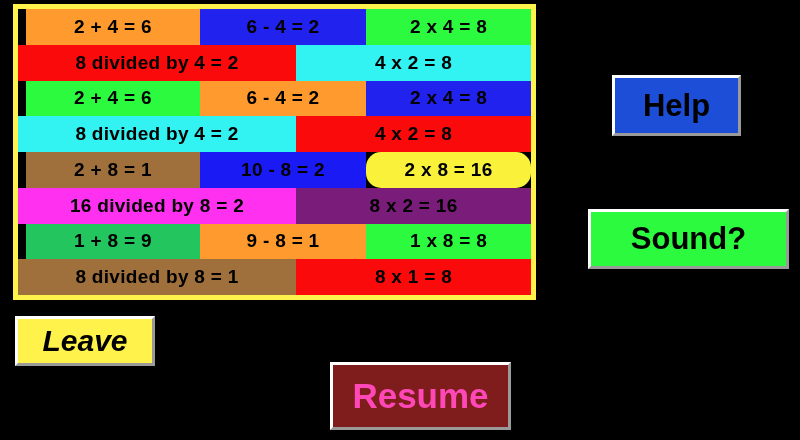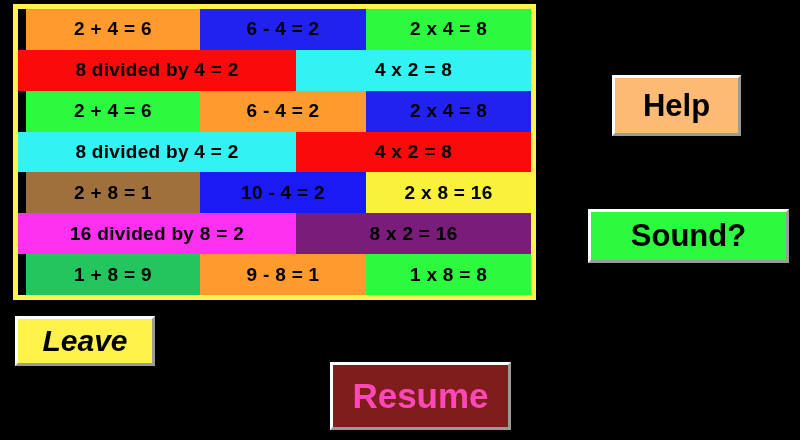--- a/index.html
+++ b/index.html
@@ -94,21 +94,21 @@
     height: 61px;
     background: #FF30F0;
     color: #000000;
     font-size: 31px;
   }
 
   #sound-button {
     left: 588px;
     top: 209px;
     width: 201px;
-    height: 54px;
+    height: 60px;
     background: #2BFA3E;
     color: #000000;
     font-size: 31px;
   }
 
   #leave-button {
     left: 15px;
     top: 316px;
     width: 140px;
     height: 50px;
@@ -148,36 +148,40 @@
           <div class="fact-cell" style="background: rgb(43, 250, 62);">2 + 4 = 6</div>
           <div class="fact-cell" style="background: rgb(255, 154, 46);">6 - 4 = 2</div>
           <div class="fact-cell" style="background: rgb(34, 34, 238);">2 x 4 = 8</div>
         </div>
         <div class="fact-row row-2">
           <div class="fact-cell" style="background: rgb(51, 242, 242);">8 divided by 4 = 2</div>
           <div class="fact-cell" style="background: rgb(250, 10, 10);">4 x 2 = 8</div>
         </div>
         <div class="fact-row row-3">
           <div class="fact-cell" style="background: rgb(160, 112, 60);">2 + 8 = 1</div>
-          <div class="fact-cell" style="background: rgb(26, 26, 245);">10 - 4 = 2</div>
-          <div class="fact-cell" style="background: rgb(250, 242, 58);">2 x 8 = 16</div>
+          <div class="fact-cell" style="background: rgb(26, 26, 245);">10 - 8 = 2</div>
+          <div class="fact-cell" style="background: rgb(250, 242, 58); border-radius: 15px;">2 x 8 = 16</div>
         </div>
         <div class="fact-row row-2">
           <div class="fact-cell" style="background: rgb(255, 48, 240);">16 divided by 8 = 2</div>
           <div class="fact-cell" style="background: rgb(122, 28, 122);">8 x 2 = 16</div>
         </div>
         <div class="fact-row row-3">
           <div class="fact-cell" style="background: #22c55e;">1 + 8 = 9</div>
           <div class="fact-cell" style="background: rgb(255, 154, 46);">9 - 8 = 1</div>
           <div class="fact-cell" style="background: rgb(43, 250, 62);">1 x 8 = 8</div>
         </div>
+        <div class="fact-row row-2">
+          <div class="fact-cell" style="background: rgb(160, 112, 60);">8 divided by 8 = 1</div>
+          <div class="fact-cell" style="background: rgb(250, 10, 10);">8 x 1 = 8</div>
+        </div>
       </div>
   </div>
 
-  <div class="btn" id="help-button" style="background: #fdba74; color: rgb(0, 0, 0);">
+  <div class="btn" id="help-button" style="background: #1d4ed8; color: rgb(0, 0, 0);">
     <span>Help</span>
   </div>
 
   <div class="btn" id="sound-button" style="background: rgb(43, 250, 62); color: rgb(0, 0, 0);">
     <span>Sound?</span>
   </div>
 
   <div class="btn" id="leave-button" style="background: rgb(255, 242, 74); color: rgb(0, 0, 0);">
     <span>Leave</span>
   </div>

